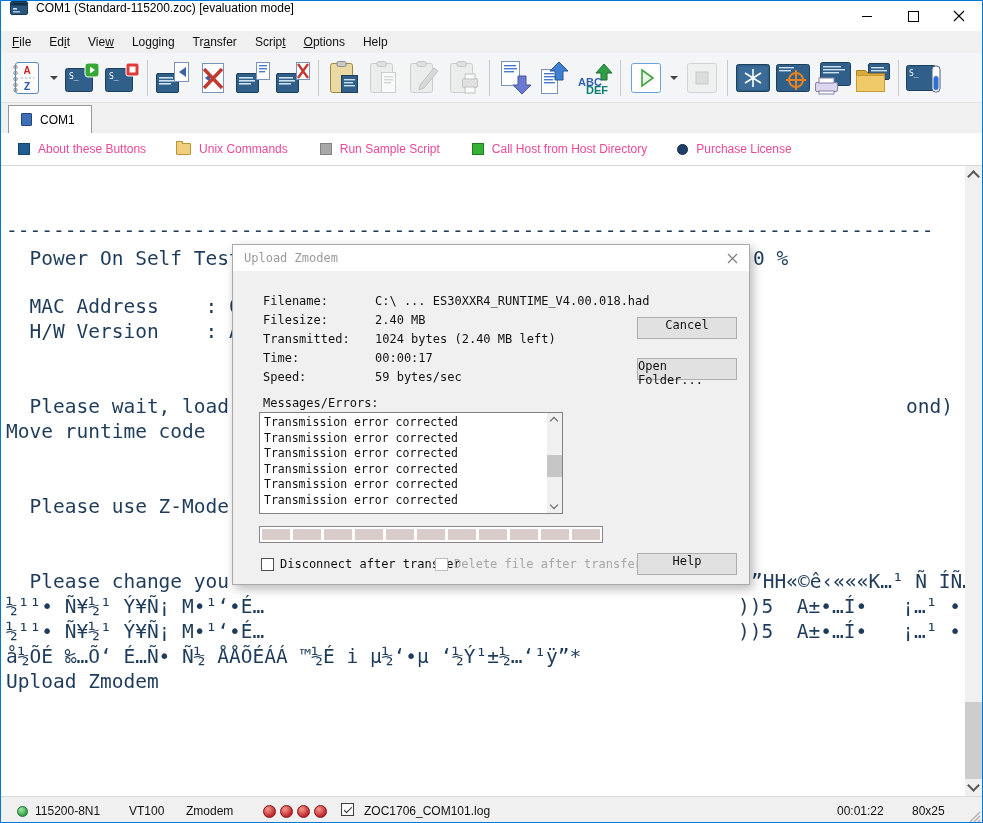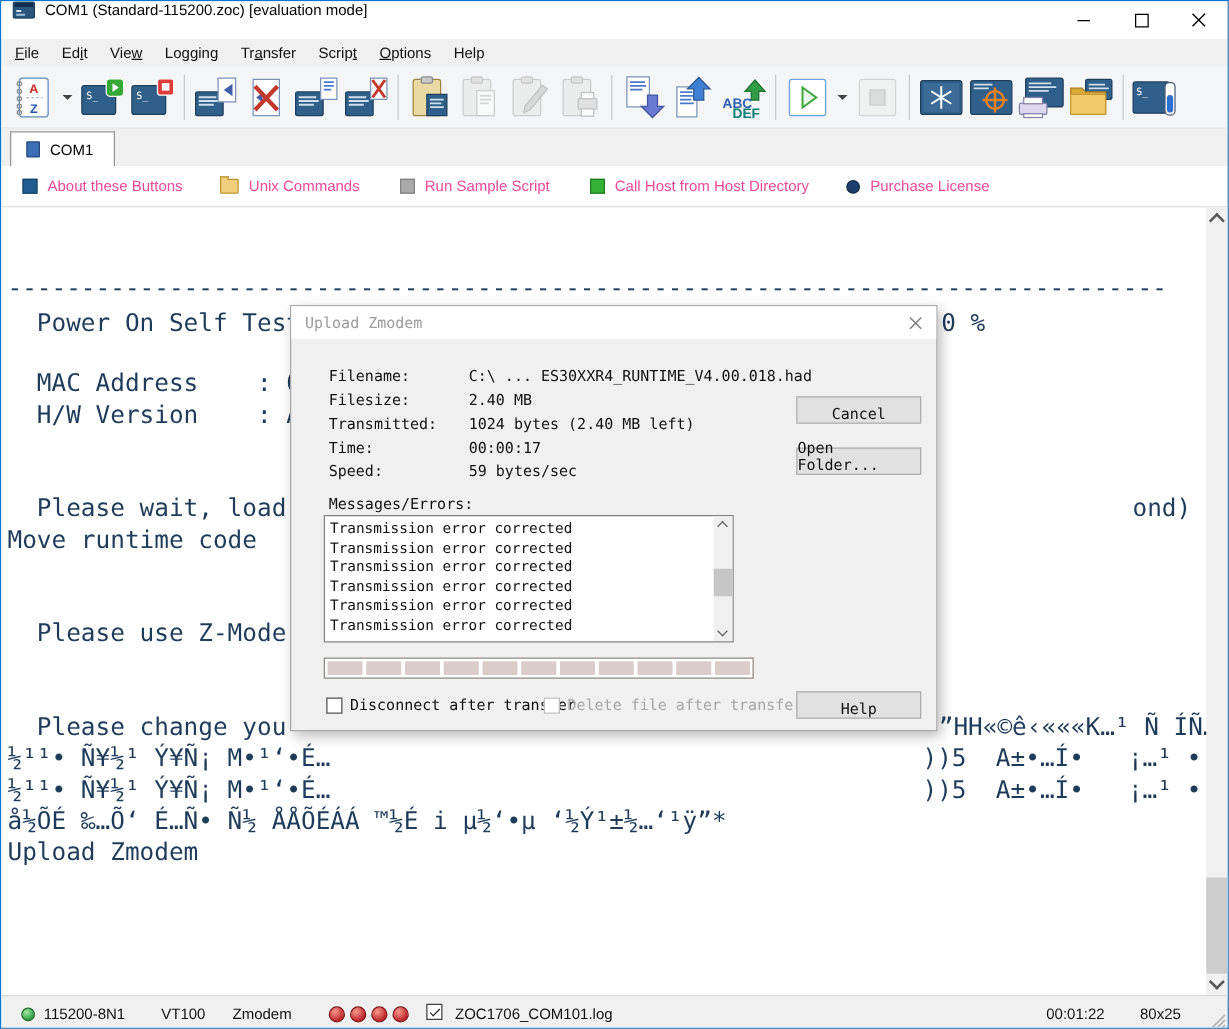--- a/index.html
+++ b/index.html
@@ -54,23 +54,23 @@
   .chev.up{top:6px;transform:rotate(45deg);}
   .chev.down{bottom:6px;transform:rotate(225deg);}
   .vthumb{position:absolute;left:0;top:536px;width:17px;height:77px;background:#cdcdcd;}
 
   
   .dialog{position:absolute;left:232px;top:242px;width:516px;height:339px;background:#f0f0f0;border:1px solid #a9a9a9;box-shadow:3px 4px 10px rgba(0,0,0,.28);font-size:12px;color:#111;}
   .dtitle{height:26px;background:#fff;display:flex;align-items:center;padding-left:11px;color:#9b9b9b;}
   .dclose{margin-left:auto;width:34px;height:26px;display:flex;align-items:center;justify-content:center;}
   .frow{position:absolute;left:30px;white-space:pre;}
   .flabel{display:inline-block;width:112px;}
-  .dbtn{position:absolute;left:404px;width:100px;height:22px;background:#e1e1e1;border:1px solid #adadad;display:flex;align-items:flex-end;justify-content:center;box-sizing:border-box;}
+  .dbtn{position:absolute;left:404px;width:100px;height:22px;background:#e1e1e1;border:1px solid #adadad;display:flex;align-items:flex-start;justify-content:center;box-sizing:border-box;}
   .msglabel{position:absolute;left:30px;top:151px;}
-  .listbox{position:absolute;left:26px;top:167px;width:328px;height:102px;background:#fff;border:1px solid #828282;box-sizing:border-box;overflow:hidden;}
+  .listbox{position:absolute;left:26px;top:167px;width:304px;height:102px;background:#fff;border:1px solid #828282;box-sizing:border-box;overflow:hidden;}
   .msg{height:15.5px;line-height:15.5px;padding-left:4px;font-size:11.5px;white-space:pre;}
   .listbox .inner{padding-top:2px;}
   .lscroll{position:absolute;right:0;top:0;width:15px;height:100%;background:#f0f0f0;}
   .lchev{position:absolute;left:4px;width:5px;height:5px;border-left:1.6px solid #5a5a5a;border-top:1.6px solid #5a5a5a;}
   .lchev.up{top:5px;transform:rotate(45deg);}
   .lchev.down{bottom:5px;transform:rotate(225deg);}
   .lthumb{position:absolute;left:0;top:42px;width:15px;height:22px;background:#c6c6c6;}
   .progress{position:absolute;left:26px;top:281px;width:344px;height:17px;border:1px solid #8b8683;background:#fff;box-sizing:border-box;padding:2px;display:flex;gap:3px;}
   .pseg{flex:1;}
   .dcheck{position:absolute;top:312px;display:flex;align-items:center;gap:6px;}

